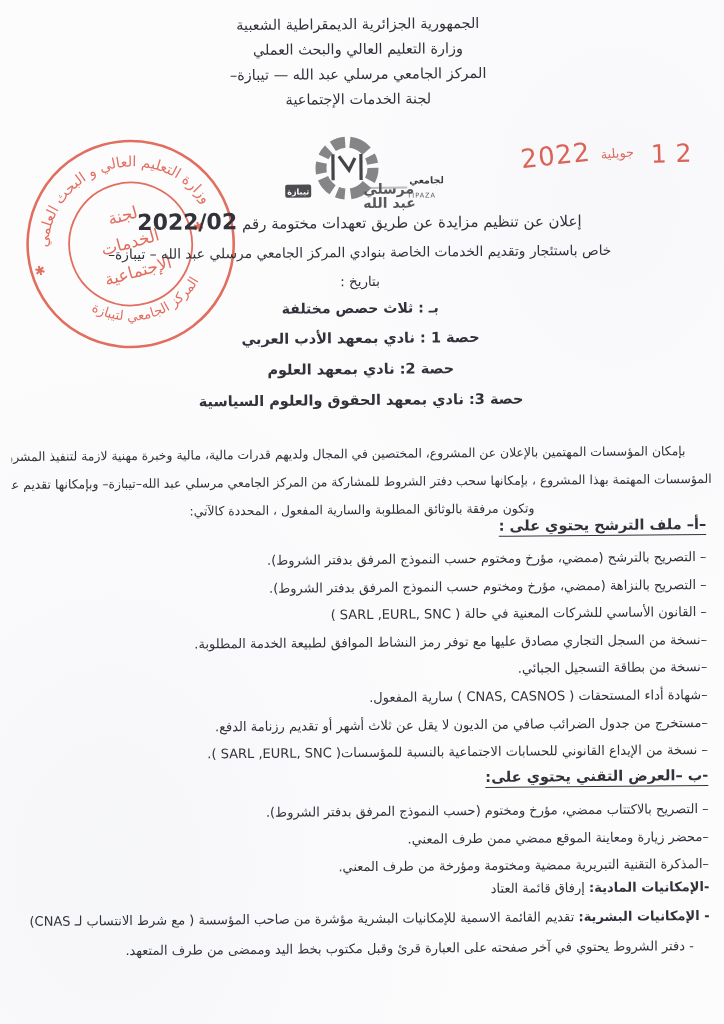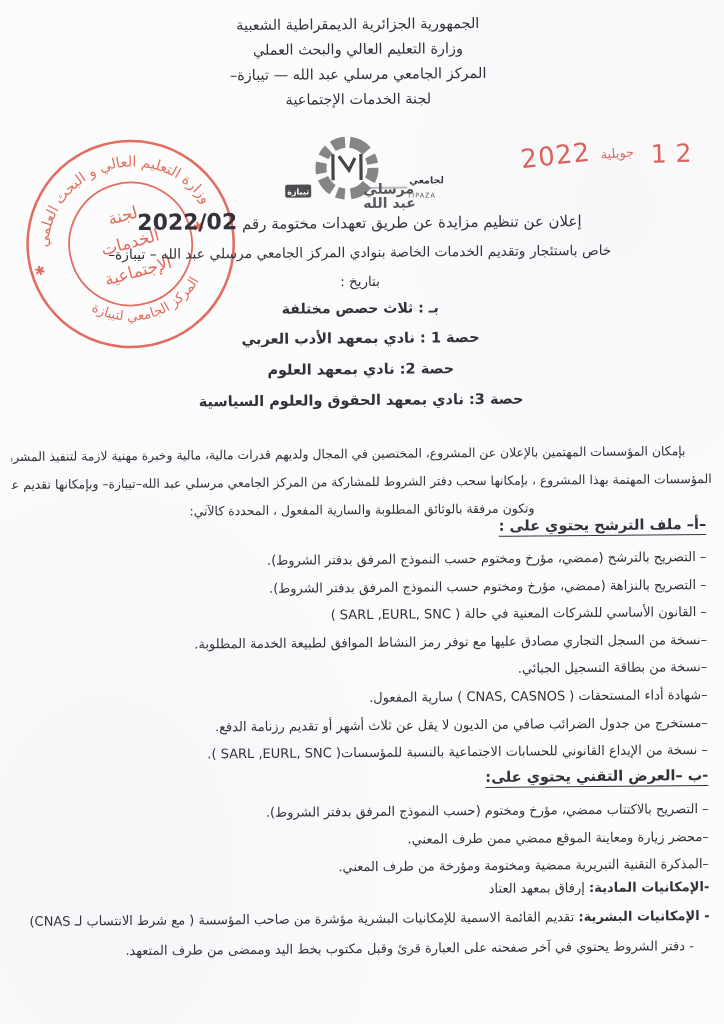--- a/index.html
+++ b/index.html
@@ -157,21 +157,21 @@
     </div>
 
     <div class="sec-heading sec-b">-ب –العرض التقني يحتوي على:</div>
     <div class="list list-b">
       <div>– التصريح بالاكتتاب ممضي، مؤرخ ومختوم (حسب النموذج المرفق بدفتر الشروط).</div>
       <div>–محضر زيارة ومعاينة الموقع ممضي ممن طرف المعني.</div>
       <div>–المذكرة التقنية التبريرية ممضية ومختومة ومؤرخة من طرف المعني.</div>
     </div>
 
     <div class="cap-line material">
-      <span class="cap-label">-الإمكانيات المادية:</span><span> إرفاق بمعهد العتاد</span>
+      <span class="cap-label">-الإمكانيات المادية:</span><span> إرفاق قائمة العتاد</span>
     </div>
     <div class="cap-line human">
       <span class="cap-label">- الإمكانيات البشرية:</span><span> تقديم القائمة الاسمية للإمكانيات البشرية مؤشرة من صاحب المؤسسة ( مع شرط الانتساب لـ CNAS)</span>
     </div>
 
     <div class="final-note">- دفتر الشروط يحتوي في آخر صفحته على العبارة قرئ وقبل مكتوب بخط اليد وممضى من طرف المتعهد.</div>
 
   </div>
 </div>
 

